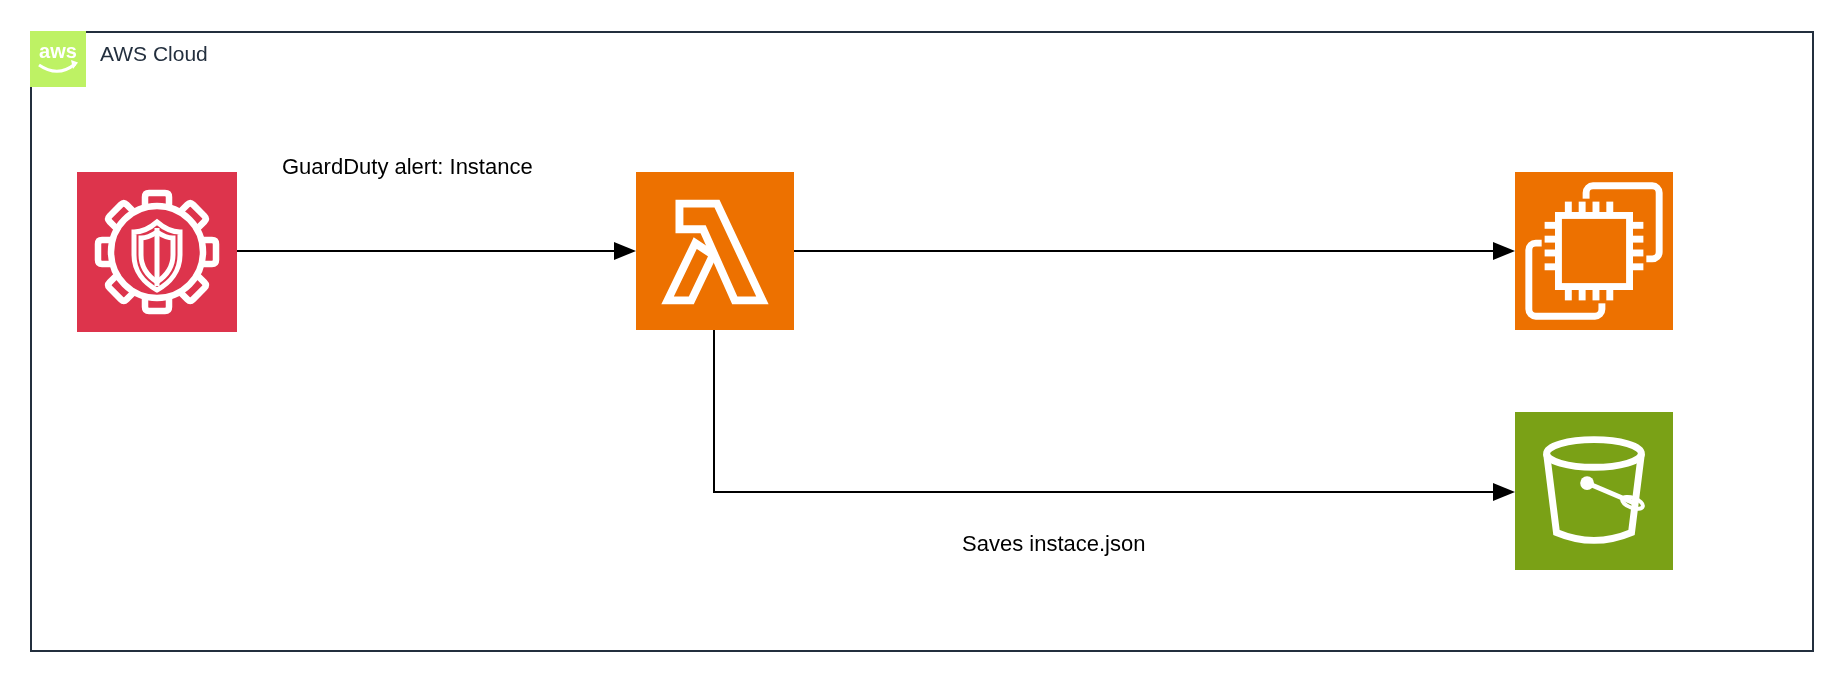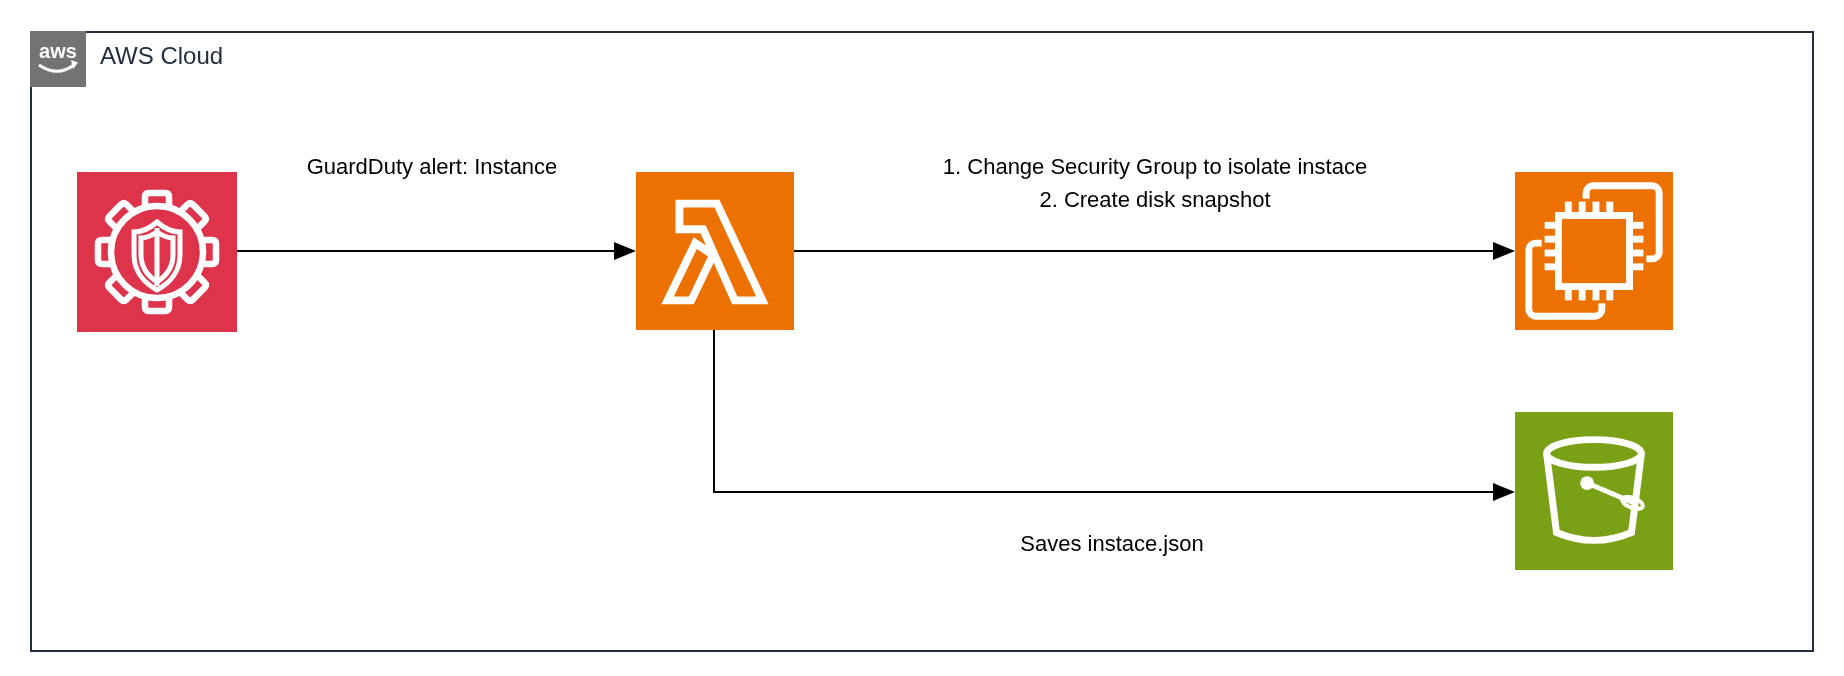--- a/index.html
+++ b/index.html
@@ -6,37 +6,37 @@
   .canvas{
     position:relative;width:1844px;height:676px;background:#ffffff;
     font-family:"Liberation Sans",sans-serif;overflow:hidden;
   }
   .cloud-frame{
     position:absolute;left:30px;top:31px;width:1784px;height:621px;
     border:2px solid #232F3E;background:#fff;box-sizing:border-box;
   }
   .logo-badge{
     position:absolute;left:30px;top:31px;width:56px;height:56px;
-    background:#737373;z-index:3;
+    background:#bef264;z-index:3;
   }
   .cloud-label{
-    position:absolute;left:100px;top:42px;font-size:24px;color:#232F3E;
+    position:absolute;left:100px;top:42px;font-size:21px;color:#232F3E;
     white-space:nowrap;z-index:3;
   }
   .node{position:absolute;z-index:2;}
   .node svg{display:block;width:100%;height:100%;}
   .edge-line{position:absolute;background:#000;z-index:1;}
   .arrow-head{
     position:absolute;width:0;height:0;z-index:1;
     border-top:9px solid transparent;border-bottom:9px solid transparent;
     border-left:22px solid #000;
   }
   .edge-label{
     position:absolute;color:#000;font-size:22px;line-height:33px;
-    text-align:center;z-index:2;white-space:nowrap;
+    text-align:left;z-index:2;white-space:nowrap;
   }
   .edge-label span{display:block;}
 </style>
 </head>
 <body>
 
 <div class="canvas">
 
   <div class="cloud-frame"></div>
 
@@ -127,24 +127,20 @@
   </div>
 
   <div class="edge-line" style="left:237px;top:250px;width:377px;height:2px;"></div>
   <div class="arrow-head" style="left:614px;top:242px;"></div>
   <div class="edge-label" style="left:282px;top:150px;width:300px;">
     <span>GuardDuty alert: Instance</span>
   </div>
 
   <div class="edge-line" style="left:794px;top:250px;width:699px;height:2px;"></div>
   <div class="arrow-head" style="left:1493px;top:242px;"></div>
-  <div class="edge-label" style="left:905px;top:150px;width:500px;">
-    <span>1. Change Security Group to isolate instace</span>
-    <span>2. Create disk snapshot</span>
-  </div>
 
   <div class="edge-line" style="left:713px;top:330px;width:2px;height:162px;"></div>
   <div class="edge-line" style="left:713px;top:491px;width:780px;height:2px;"></div>
   <div class="arrow-head" style="left:1493px;top:483px;"></div>
   <div class="edge-label" style="left:962px;top:527px;width:300px;">
     <span>Saves instace.json</span>
   </div>
 
 </div>
 

